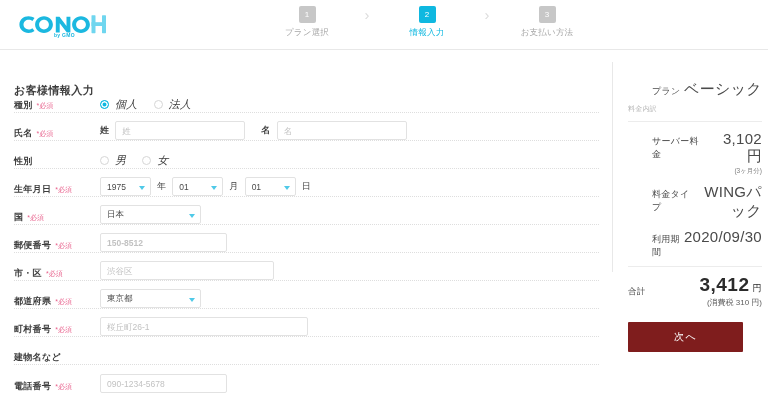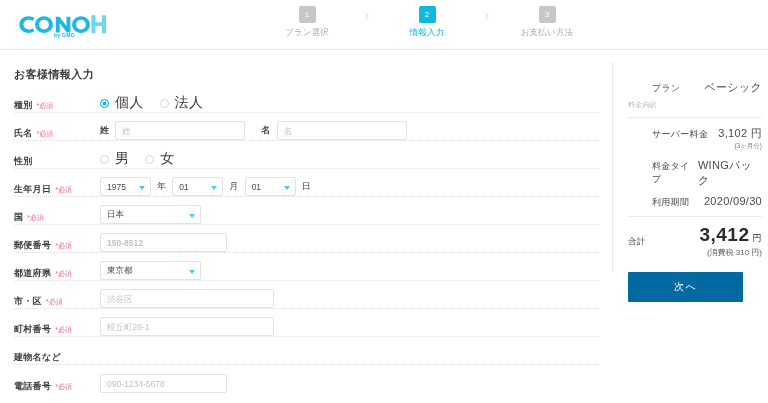--- a/index.html
+++ b/index.html
@@ -39,21 +39,21 @@
     letter-spacing: 0.2px; white-space: nowrap;
   }
   .step.active .step-label { color: #0fb8e0; }
   .step-sep {
     width: 46px; height: 17px; display: flex; align-items: center; justify-content: center;
     color: #dcdcdc; font-size: 15px; font-weight: 300; line-height: 1;
   }
 
   
   .page-title {
-    position: absolute; left: 14px; top: 67px;
+    position: absolute; left: 14px; top: 83px;
     font-size: 11px; font-weight: bold; color: #3d3d3d; letter-spacing: .4px;
   }
   .form {
     position: absolute; left: 14px; top: 85px; width: 585px;
   }
   .row {
     display: flex; align-items: flex-end;
     min-height: 28px; height: 28px;
     border-bottom: 1px dotted #dedede;
   }
@@ -74,21 +74,21 @@
   input.txt {
     height: 19px; border: 1px solid #e2e2e2; background: #fff;
     border-radius: 2px; font-size: 8.5px; color: #5a5a5a;
     padding: 0 6px; outline: none;
     font-family: "Liberation Sans", "DejaVu Sans", sans-serif;
   }
   input.txt::placeholder { color: #c2c2c2; }
   .w-name { width: 130px; }
   .w-zip  { width: 127px; font-weight: bold; }
   .w-city { width: 174px; }
-  .w-town { width: 174px; }
+  .w-town { width: 208px; }
   .w-bldg { width: 174px; }
   .w-tel  { width: 127px; }
 
   .sel {
     position: relative; height: 19px; border: 1px solid #e2e2e2; background: #fff;
     border-radius: 2px; display: flex; align-items: center;
     padding: 0 34px 0 6px; font-size: 8.5px; color: #4a4a4a;
   }
   .sel .chev {
     position: absolute; right: 5px; top: 50%; width: 0; height: 0;
@@ -103,49 +103,49 @@
   .w-day     { width: 51px; }
 
   .radio-group { display: flex; align-items: center; gap: 16px; }
   .radio { display: flex; align-items: center; gap: 6px; }
   .dot {
     width: 9px; height: 9px; border-radius: 50%;
     border: 1px solid #d6d6d6; background: #fff;
     display: inline-block; position: relative;
   }
   .dot.on { border-color: #0fb8e0; background: #0fb8e0; box-shadow: inset 0 0 0 1.5px #fff; }
-  .radio-text { font-size: 14px; color: #3d3d3d; letter-spacing: .3px; }
+  .radio-text { font-size: 11px; color: #3d3d3d; letter-spacing: .3px; font-style: italic; }
 
   
   .sidebar {
     position: absolute; left: 612px; top: 62px; width: 156px; height: 210px;
     border-left: 1px solid #e8e8e8;
   }
   .sb-inner { padding: 18px 6px 0 15px; }
   .sb-row { display: flex; align-items: baseline; justify-content: space-between; }
   .sb-key { font-size: 9px; color: #4a4a4a; letter-spacing: .3px; margin-left: 24px; }
-  .sb-val { font-size: 11px; color: #4a4a4a; letter-spacing: .3px; }
+  .sb-val { font-size: 15px; color: #4a4a4a; letter-spacing: .3px; text-align: right; }
   .sb-sub { font-size: 7px; color: #b4b4b4; margin-top: 5px; letter-spacing: .2px; }
   .sb-div { border-top: 1px solid #ececec; margin: 7px 0 8px 0; }
   .sb-line { margin-bottom: 7px; }
   .sb-note { font-size: 6.5px; color: #7d7d7d; text-align: right; margin-top: 1px; }
 
   .total-row { display: flex; align-items: center; justify-content: space-between; }
   .total-key { font-size: 8.5px; color: #4a4a4a; letter-spacing: .3px; }
   .total-right { text-align: right; }
   .total-amt {
     font-size: 19px; font-weight: bold; color: #2b2b2b; letter-spacing: .5px;
     line-height: 1.05;
   }
   .total-amt .yen { font-size: 9px; font-weight: normal; margin-left: 3px; }
   .total-tax { font-size: 8px; color: #5e5e5e; margin-top: 2px; }
 
   .next-btn {
     margin: 14px 0 0 0; width: 115px; height: 30px;
-    background: #0369a1; border: none; border-radius: 1px;
+    background: #7f1d1d; border: none; border-radius: 1px;
     color: #ffffff; font-size: 10px; letter-spacing: 1.5px;
     display: flex; align-items: center; justify-content: center;
     font-family: "Liberation Sans", "DejaVu Sans", sans-serif;
   }
 </style>
 </head>
 <body>
 
 <div class="header">
 
@@ -281,38 +281,38 @@
       <span>郵便番号</span>
       <span class="req">*必須</span>
     </div>
     <div class="row-field">
       <input class="txt w-zip" type="text" placeholder="150-8512" style="">
     </div>
   </div>
 
   <div class="row">
     <div class="row-label">
+      <span>市・区</span>
+      <span class="req">*必須</span>
+    </div>
+    <div class="row-field">
+      <input class="txt w-city" type="text" placeholder="渋谷区" style="">
+    </div>
+  </div>
+
+  <div class="row">
+    <div class="row-label">
       <span>都道府県</span>
       <span class="req">*必須</span>
     </div>
     <div class="row-field">
       <div class="sel w-pref">
         <span>東京都</span>
         <span class="chev"></span>
       </div>
-    </div>
-  </div>
-
-  <div class="row">
-    <div class="row-label">
-      <span>市・区</span>
-      <span class="req">*必須</span>
-    </div>
-    <div class="row-field">
-      <input class="txt w-city" type="text" placeholder="渋谷区" style="">
     </div>
   </div>
 
   <div class="row">
     <div class="row-label">
       <span>町村番号</span>
       <span class="req">*必須</span>
     </div>
     <div class="row-field">
       <input class="txt w-town" type="text" placeholder="桜丘町26-1" style="">

